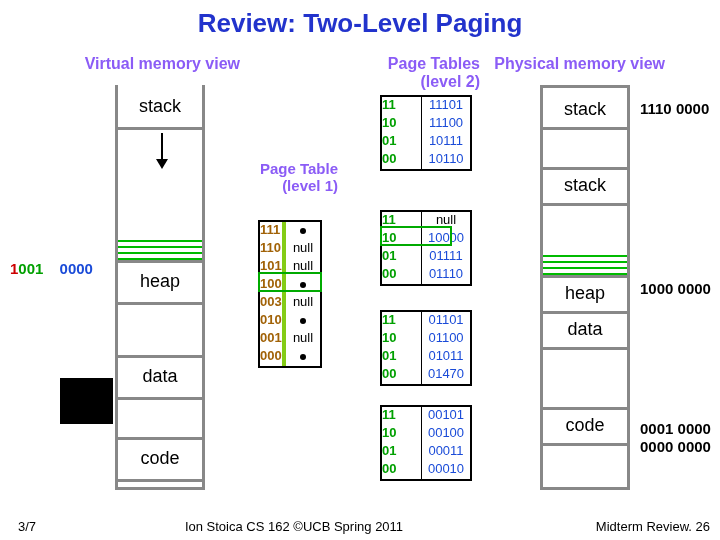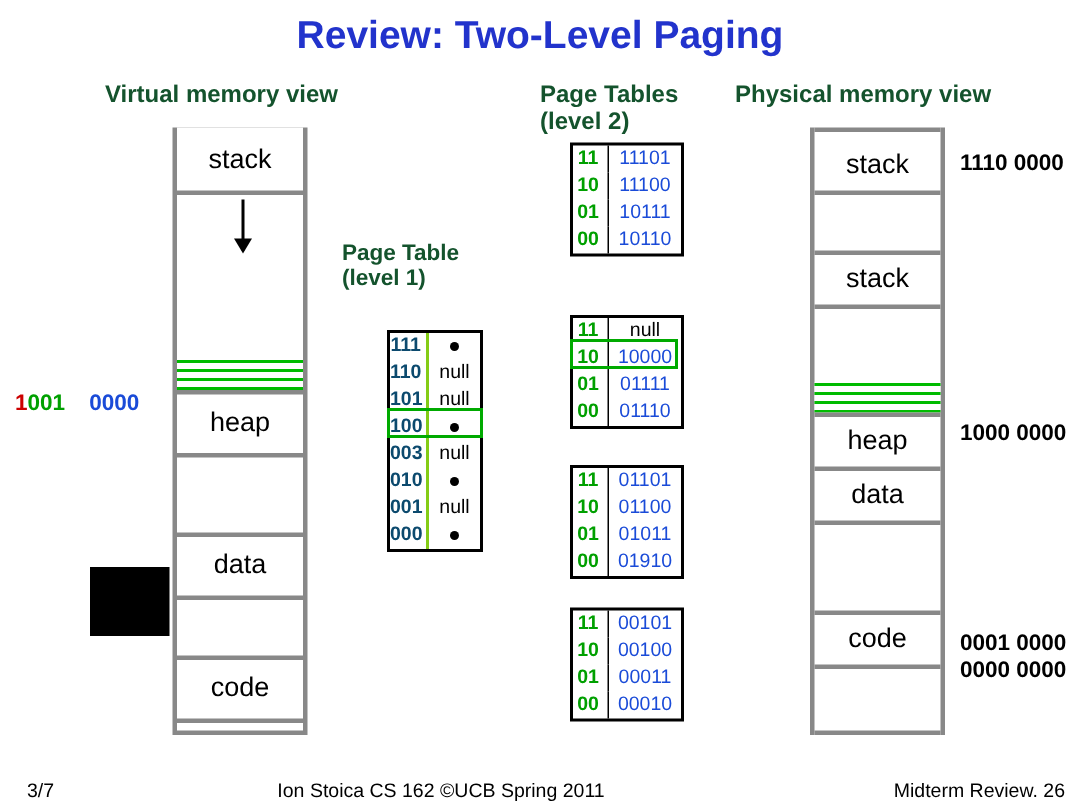--- a/index.html
+++ b/index.html
@@ -19,22 +19,22 @@
     width: 720px;
     text-align: center;
     color: #2233cc;
     font-size: 26px;
     font-weight: bold;
   }
   .label {
     position: absolute;
     font-size: 16px;
     font-weight: bold;
-    color: #14532d;
-    text-align: left;
+    color: #8b5cf6;
+    text-align: right;
   }
   .memcol {
     position: absolute;
     width: 90px;
     top: 85px;
     height: 405px;
     border-left: 3px solid #888;
     border-right: 3px solid #888;
   }
   .seg {
@@ -58,34 +58,34 @@
 
   
   .pt1 {
     position: absolute;
     left: 258px;
     top: 220px;
     border: 2px solid #000;
     font-size: 13px;
   }
   .pt1 .row { display:flex; height:18px; line-height:16px; }
-  .pt1 .idx { width:26px; text-align:center; padding-right:3px; color:#0c4a6e; font-weight:bold; border-right:2px solid #84cc16;}
+  .pt1 .idx { width:26px; text-align:center; padding-right:3px; color:#a16207; font-weight:bold; border-right:4px solid #84cc16;}
   .pt1 .val { width:34px; text-align:center; }
   .pt1 .dot { width:34px; position:relative; }
   .pt1 .dot::after{content:"";position:absolute;left:14px;top:6px;width:6px;height:6px;background:#000;border-radius:50%;}
 
   
   .pt2 {
     position:absolute;
     left: 380px;
     border: 2px solid #000;
     font-size: 13px;
   }
   .pt2 .row{display:flex;height:18px;line-height:16px;}
-  .pt2 .idx{width:24px;text-align:center;padding-right:3px;color:#00a000;font-weight:bold;border-right:1px solid #000;}
+  .pt2 .idx{width:40px;text-align:left;padding-right:3px;color:#00a000;font-weight:bold;border-right:1px solid #000;}
   .pt2 .val{width:48px;text-align:center;}
   .blue{color:#1a4bd8;}
   .highlight-box{position:absolute;border:2px solid #0a0;pointer-events:none;}
 
   
   .addr {
     position:absolute;
     font-size:15px;
     font-weight:bold;
   }
@@ -243,21 +243,21 @@
     <div class="row">
       <div class="idx">10</div>
       <div class="val"><span class="blue">01100</span></div>
     </div>
     <div class="row">
       <div class="idx">01</div>
       <div class="val"><span class="blue">01011</span></div>
     </div>
     <div class="row">
       <div class="idx">00</div>
-      <div class="val"><span class="blue">01910</span></div>
+      <div class="val"><span class="blue">01470</span></div>
     </div>
   </div>
 <div class="pt2" style="top:405px" id="pt2-3">
     <div class="row">
       <div class="idx">11</div>
       <div class="val"><span class="blue">00101</span></div>
     </div>
     <div class="row">
       <div class="idx">10</div>
       <div class="val"><span class="blue">00100</span></div>

